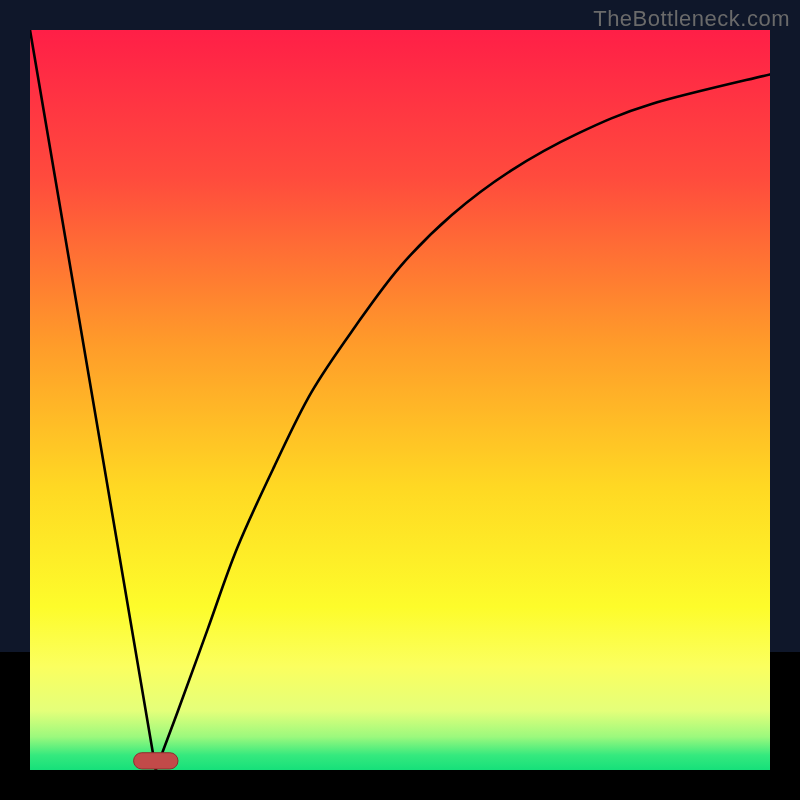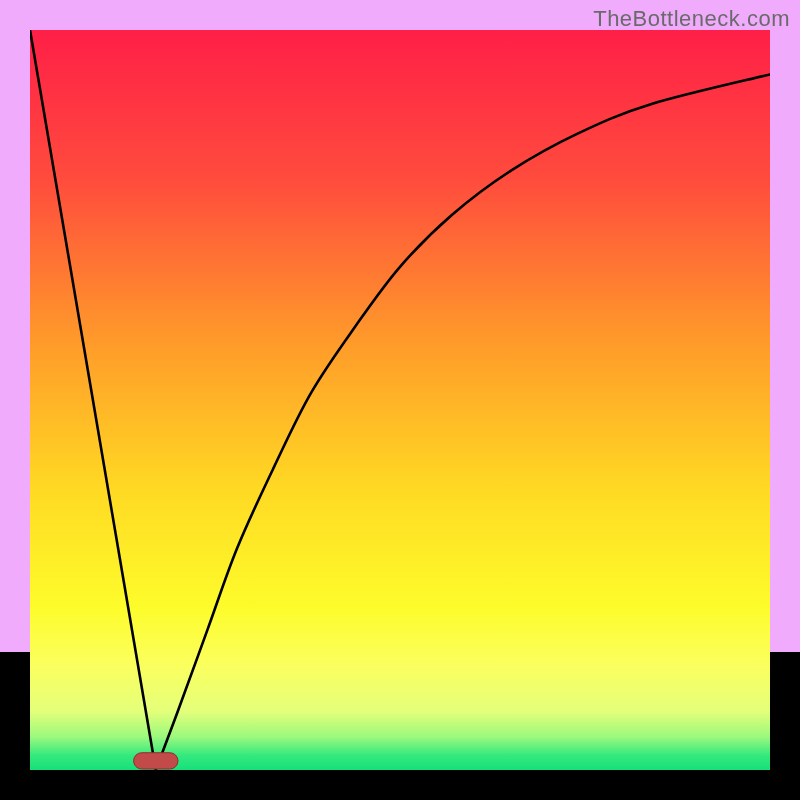--- a/index.html
+++ b/index.html
@@ -8,21 +8,21 @@
     width: 800px;
     height: 800px;
     overflow: hidden;
     background: #000;
     font-family: Arial, Helvetica, sans-serif;
   }
   .frame {
     position: relative;
     width: 800px;
     height: 652px;
-    background: #f0abfc;
+    background: #0f172a;
   }
   .plot-area {
     position: absolute;
     left: 30px;
     top: 30px;
     width: 740px;
     height: 740px;
     overflow: hidden;
   }
   .watermark {

